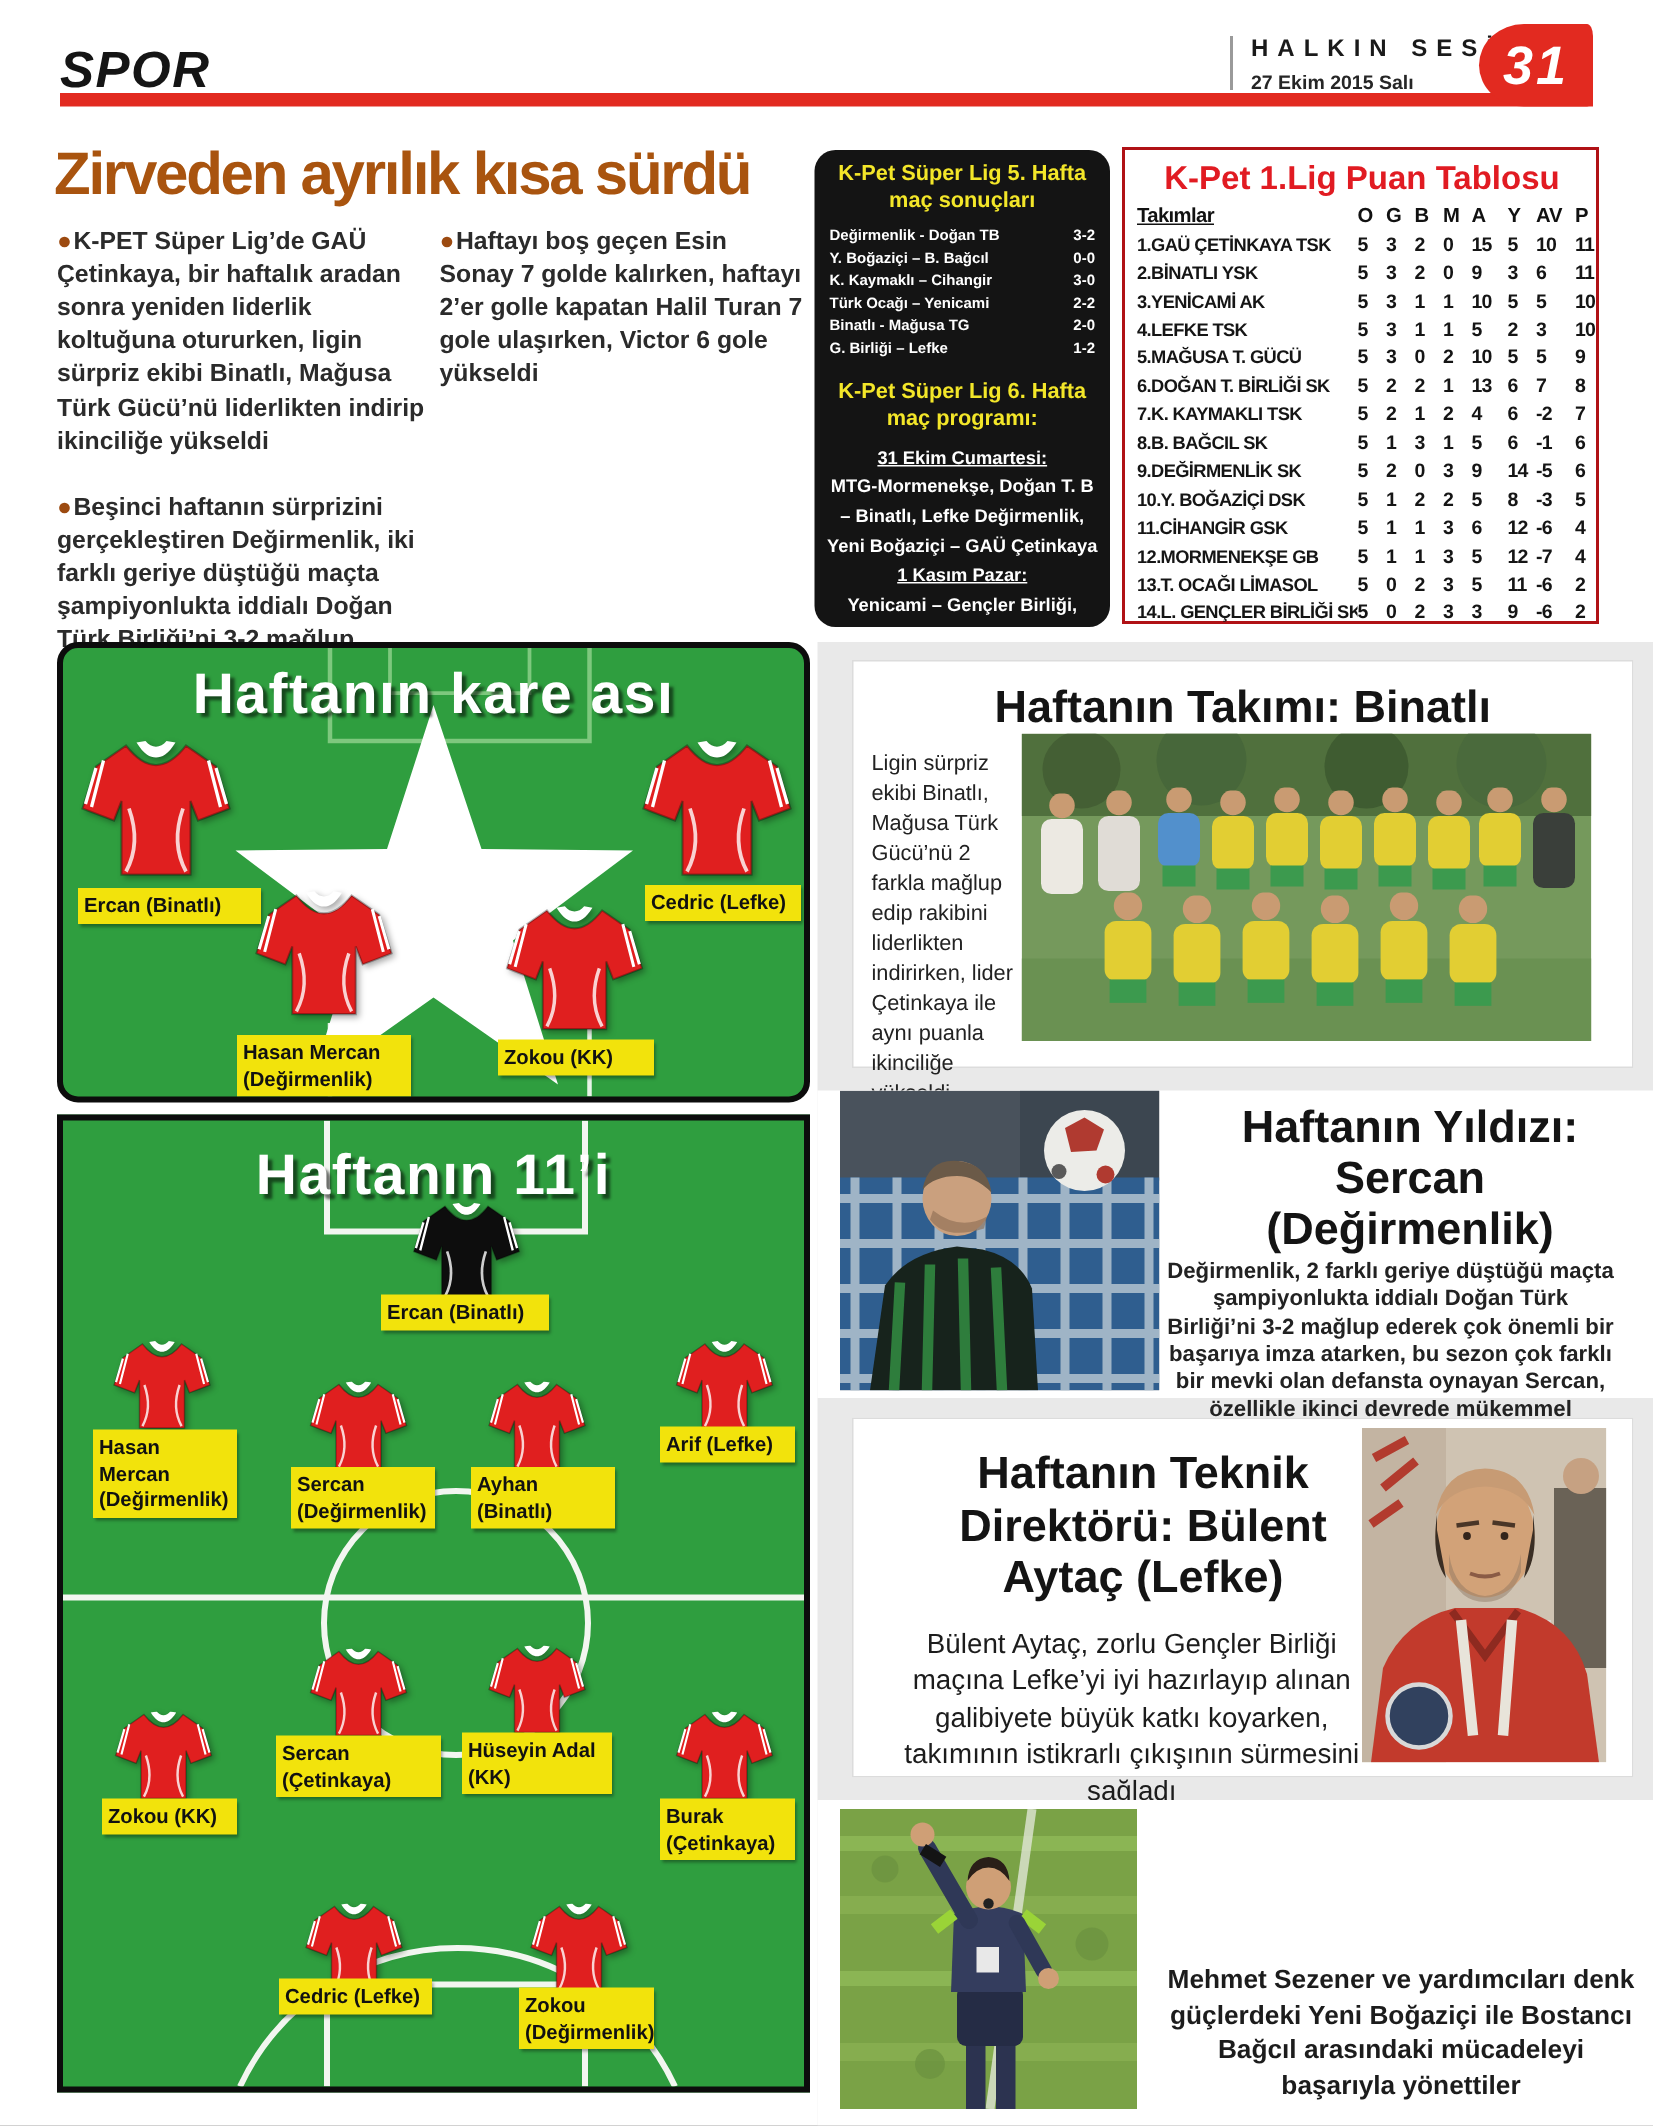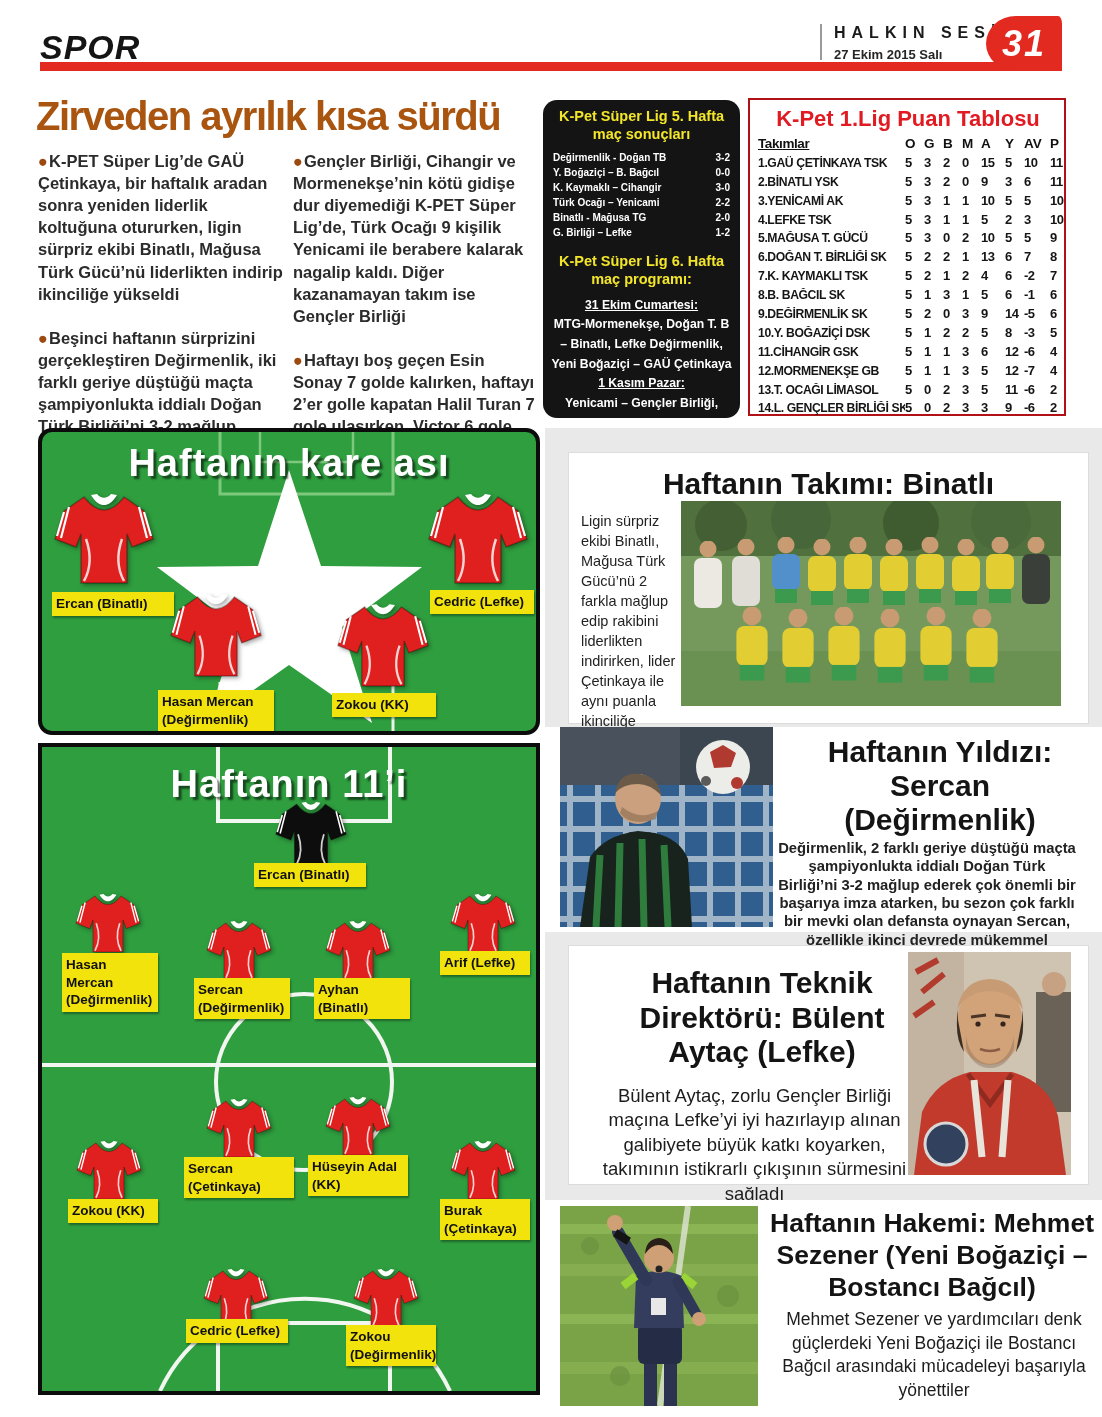--- a/index.html
+++ b/index.html
@@ -51,37 +51,37 @@
   .pitch-svg { left:0; top:0; width:100%; height:100%; }
   .jersey { filter:drop-shadow(2px 2px 2px rgba(0,0,0,.35)); }
   .jersey.red { color:#e01f1f; }
   .jersey.black { color:#0d0d0d; }
   .plabel { background:#f2e30c; color:#111; font-weight:700; font-size:13.5px; line-height:1.3;
             padding:3px 4px; box-shadow:1px 2px 2px rgba(0,0,0,.35); }
 
   
   .rightcol { left:545px; top:428px; width:557px; height:989px; background:#e9e9e9; }
   .card { position:absolute; background:#fff; }
-  .cardA { left:23px; top:24px; width:521px; height:272px; border:1px solid #dcdcdc; }
+  .cardA { left:23px; top:12px; width:521px; height:272px; border:1px solid #dcdcdc; }
   .cardB { left:0; top:299px; width:557px; height:205px; }
   .cardC { left:23px; top:517px; width:521px; height:240px; border:1px solid #dcdcdc; }
   .cardD { left:0; top:772px; width:557px; height:217px; }
   .sec-title { font-weight:800; color:#141414; text-align:center; }
   .tA-title { left:0; top:14px; width:100%; font-size:30px; }
   .tA-body { left:12px; top:58px; width:96px; font-size:14.5px; line-height:1.38; color:#222; }
   .tA-photo { left:112px; top:48px; width:380px; height:205px; }
   .tB-photo { left:15px; top:0px; width:213px; height:200px; }
   .tB-title { left:252px; top:8px; width:286px; font-size:30px; line-height:1.13; }
   .tB-body { left:232px; top:112px; width:300px; font-size:14.8px; font-weight:600; line-height:1.24; text-align:center; color:#222; }
   .tC-title { left:28px; top:20px; width:330px; font-size:30px; line-height:1.15; }
   .tC-body { left:18px; top:138px; width:335px; font-size:18.5px; line-height:1.32; text-align:center; color:#1c1c1c; }
   .tC-photo { left:339px; top:6px; width:163px; height:223px; }
   .tD-photo { left:15px; top:6px; width:198px; height:200px; }
   .tD-title { left:222px; top:8px; width:330px; font-size:26.5px; line-height:1.2; }
-  .tD-body { left:230px; top:108px; width:318px; font-size:17.5px; font-weight:400; line-height:1.35; text-align:center; color:#1c1c1c; }
+  .tD-body { left:230px; top:108px; width:318px; font-size:17.5px; font-weight:700; line-height:1.35; text-align:center; color:#1c1c1c; }
   .photo { overflow:hidden; }
   .photo svg { display:block; width:100%; height:100%; }
 </style>
 </head>
 <body>
 
 <svg width="0" height="0" style="position:absolute" aria-hidden="true">
   <defs>
     <g id="jersey-shape">
       <path d="M30 3 C37 12 43 16 50 16 C57 16 63 12 70 3 L90 17 L99 45 L78 53 L73 40 L73 89 L27 89 L27 40 L22 53 L1 45 L10 17 Z" fill="currentColor" stroke="rgba(0,0,0,.3)" stroke-width="1.5"></path>
@@ -115,21 +115,20 @@
     </div>
   </div>
 
   <h1 class="abs headline">Zirveden ayrılık kısa sürdü</h1>
 
   <div class="abs col1">
     <p class="bullet"><span class="dot">●</span><span>K-PET Süper Lig’de GAÜ Çetinkaya, bir haftalık aradan sonra yeniden liderlik koltuğuna otururken, ligin sürpriz ekibi Binatlı, Mağusa Türk Gücü’nü liderlikten indirip ikinciliğe yükseldi</span></p>
     <p class="bullet"><span class="dot">●</span><span>Beşinci haftanın sürprizini gerçekleştiren Değirmenlik, iki farklı geriye düştüğü maçta şampiyonlukta iddialı Doğan Türk Birliği’ni 3-2 mağlup ederek çok önemli bir başarıya imza attı</span></p>
   </div>
   <div class="abs col2">
-    <p class="bullet"><span class="dot">●</span><span>Gençler Birliği, Cihangir ve Mormenekşe’nin kötü gidişe dur diyemediği K-PET Süper Lig’de, Türk Ocağı 9 kişilik Yenicami ile berabere kalarak nagalip kaldı. Diğer kazanamayan takım ise Gençler Birliği</span></p>
     <p class="bullet"><span class="dot">●</span><span>Haftayı boş geçen Esin Sonay 7 golde kalırken, haftayı 2’er golle kapatan Halil Turan 7 gole ulaşırken, Victor 6 gole yükseldi</span></p>
   </div>
 
   <div class="abs blackbox">
     <div class="bb-title">K-Pet Süper Lig 5. Hafta maç sonuçları</div>
     <div>
       <div class="res-row">
           <span class="res-fixture">Değirmenlik - Doğan TB</span>
           <span class="res-score">3-2</span>
         </div>
@@ -537,18 +536,17 @@
           <path d="M86 74 L58 26" stroke="#2f3857" stroke-width="12" stroke-linecap="round"></path>
           <circle cx="55" cy="17" r="8" fill="#cf9f76"></circle>
           <rect x="54" y="27" width="16" height="8" fill="#141414" transform="rotate(32 62 31)"></rect>
           <path d="M118 76 L136 108" stroke="#2f3857" stroke-width="11" stroke-linecap="round"></path>
           <circle cx="139" cy="113" r="7" fill="#cf9f76"></circle>
           <circle cx="99" cy="52" r="15" fill="#cf9f76"></circle>
           <path d="M85 48 Q86 33 99 32 Q112 33 113 48 Q107 39 99 39 Q91 39 85 48 Z" fill="#2a1f18"></path>
           <circle cx="99" cy="63" r="3.5" fill="#222"></circle>
         </svg>
       </div>
-      <div class="abs sec-title tD-title">Haftanın Hakemi: Mehmet Sezener (Yeni Boğaziçi – Bostancı Bağcıl)</div>
       <div class="abs tD-body">Mehmet Sezener ve yardımcıları denk güçlerdeki Yeni Boğaziçi ile Bostancı Bağcıl arasındaki mücadeleyi başarıyla yönettiler</div>
     </div>
   </div>
 
 </div>
 
 </body></html>

